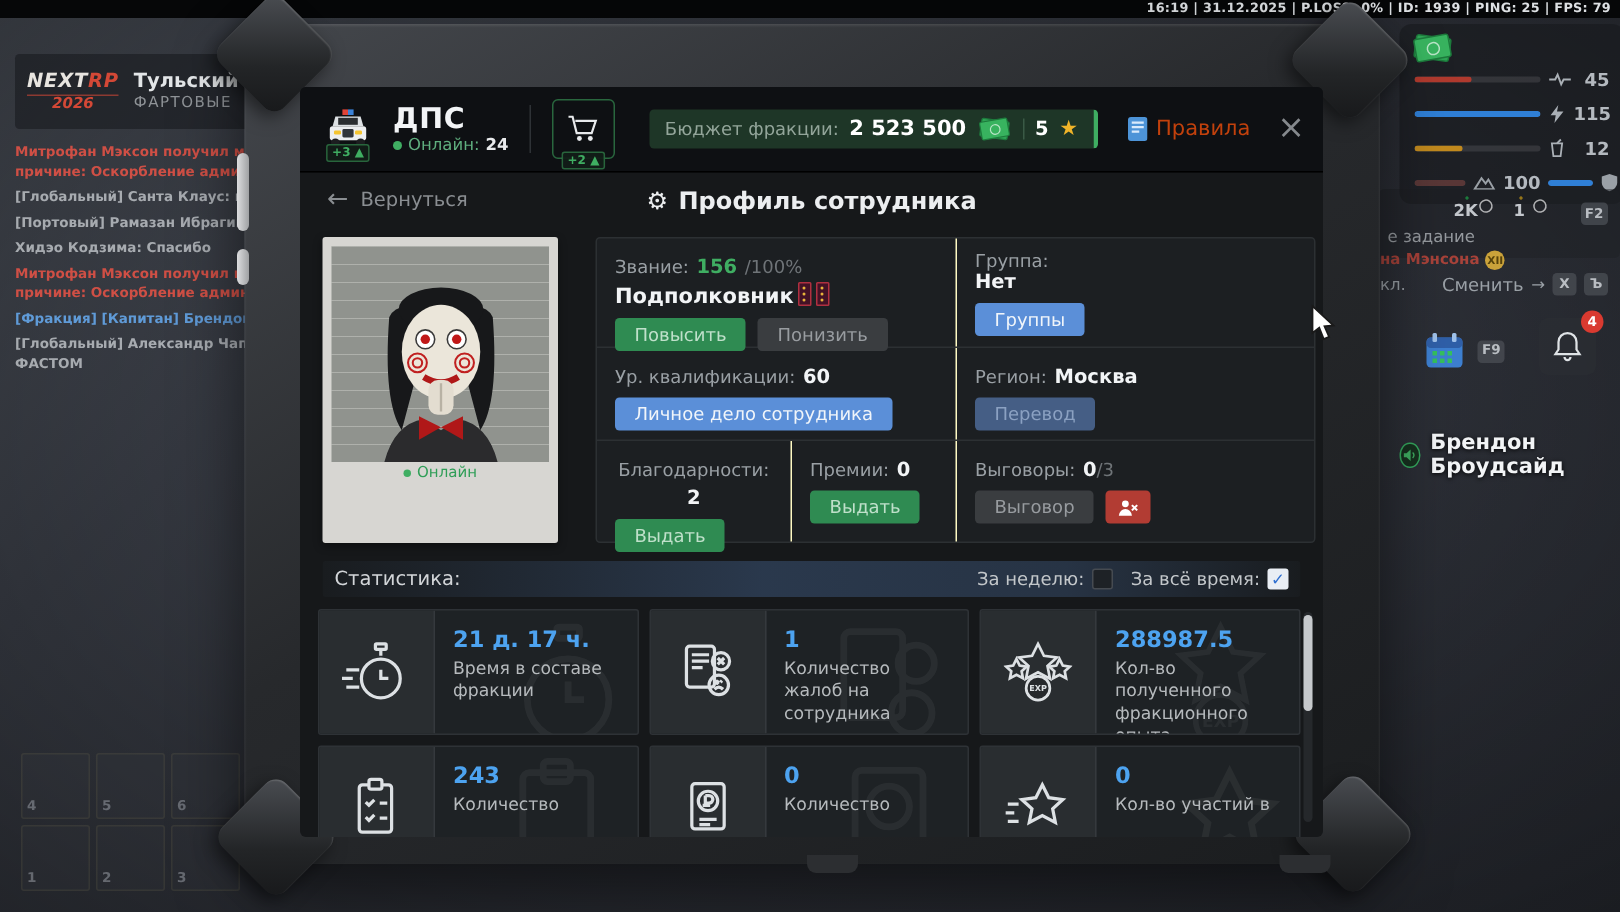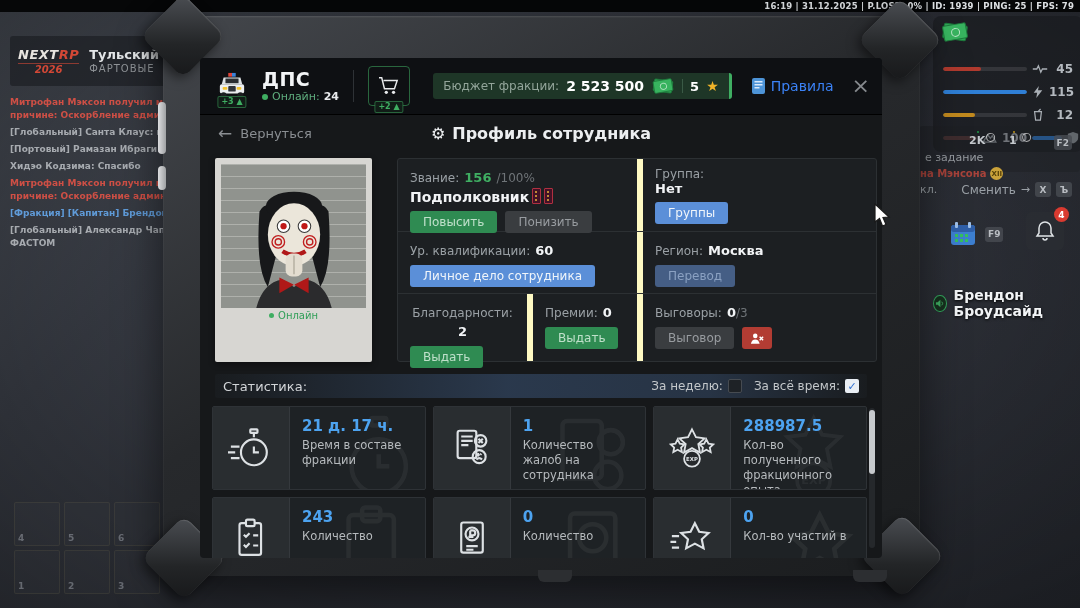--- a/index.html
+++ b/index.html
@@ -31,21 +31,21 @@
 
   
   .hud{position:absolute;left:933px;top:16px;width:150px;padding:8px 10px;background:rgba(22,24,28,.55);border-radius:8px;box-sizing:border-box;}
   .hud-money{display:flex;align-items:center;gap:8px;color:#c9cdd2;font-size:17px;font-weight:bold;letter-spacing:.5px;}
   .cash{position:relative;width:24px;height:16px;flex:none;}
   .cash i{position:absolute;inset:0;background:#2fa455;border:1px solid #1d7a3c;border-radius:2px;transform:rotate(8deg);}
   .cash i.b{transform:rotate(-10deg);background:#38b35f;}
   .cash i.b::after{content:'';position:absolute;left:7px;top:3px;width:7px;height:7px;border:1px solid rgba(255,255,255,.65);border-radius:50%;}
   .cash.gold i{background:#caa021;border-color:#96761a;}
   .cash.gold i.b{background:#dcb22e;}
-  .hud-rows{margin-top:22px;display:flex;flex-direction:column;gap:10px;}
+  .hud-rows{margin-top:6px;display:flex;flex-direction:column;gap:10px;}
   .hrow{display:flex;align-items:center;gap:5px;height:13px;}
   .bar{width:84px;height:4px;border-radius:2px;background:rgba(255,255,255,.10);overflow:hidden;flex:none;}
   .bar b{display:block;height:100%;border-radius:2px;}
   .hicon{width:16px;text-align:center;margin-left:auto;}
   .hval{width:25px;text-align:right;color:#b4b9bf;font-size:12px;font-weight:bold;}
   .hrow.mix .bar{width:34px;}
   .hrow.mix .hval{width:auto;margin:0;text-align:center;}
   .hrow.mix .hicon{margin:0;}
 
   .quest{position:absolute;left:919px;top:126px;width:161px;height:46px;background:rgba(28,31,36,.45);border-radius:4px;}
@@ -108,21 +108,21 @@
   .cart-box{position:relative;width:40px;height:38px;border:1px solid rgba(63,174,98,.55);border-radius:4px;
     display:flex;align-items:center;justify-content:center;flex:none;}
   .spacer{flex:1;}
   .budget{display:flex;align-items:center;gap:7px;height:26px;padding:0 10px;background:#1e3627;border-radius:3px;border-right:3px solid #3fae62;}
   .budget .bl{color:#93a59a;font-size:12px;}
   .budget .bv{color:#fff;font-size:14px;font-weight:bold;}
   .budget .cash{transform:scale(.8);}
   .budget .bsep{width:1px;height:14px;background:#3a5a46;}
   .budget .bstars{color:#fff;font-size:13px;font-weight:bold;}
   .budget .bstar{color:#f0b429;font-size:14px;line-height:1;}
-  .rules{display:flex;align-items:center;gap:6px;margin-left:10px;color:#3b82f6;font-size:14px;}
+  .rules{display:flex;align-items:center;gap:6px;margin-left:10px;color:#c2410c;font-size:14px;}
   .close{margin-left:8px;color:#85898d;font-size:22px;line-height:1;}
 
   
   .t-nav{position:absolute;left:0;top:57px;right:0;height:40px;}
   .back{position:absolute;left:18px;top:10px;display:flex;align-items:center;gap:8px;color:#8a8e92;font-size:13px;}
   .back .arr{font-size:17px;line-height:1;}
   .t-title{position:absolute;left:0;right:0;top:9px;text-align:center;color:#eceef0;font-size:16px;font-weight:bold;}
   .t-title .gear{margin-right:7px;font-weight:normal;}
 
   
@@ -134,21 +134,21 @@
   .p-online{display:flex;align-items:center;justify-content:center;gap:4px;margin-top:2px;font-size:10px;color:#2f9e57;}
   .p-online .dot{width:5px;height:5px;}
 
   
   .info-card{position:absolute;left:185px;top:100px;width:480px;height:204px;background:#1c1f22;border:1px solid #2c3033;border-radius:3px;box-sizing:border-box;margin-left:12px;}
   .irow{display:flex;box-sizing:border-box;}
   .irow1{height:73px;border-bottom:1px solid #2c3033;}
   .irow2{height:62px;border-bottom:1px solid #2c3033;}
   .irow3{height:67px;}
   .icell{padding:8px 12px 0 12px;box-sizing:border-box;}
-  .icell+.icell{border-left:6px solid #fef9c3;}
+  .icell+.icell{border-left:1px solid #fef9c3;}
   .w50{width:50%;} .w27{width:27%;text-align:center;} .w23{width:23%;}
   .lbl{color:#9aa0a5;font-size:12px;}
   .valw{color:#f2f4f6;font-weight:bold;font-size:13px;}
   .rank-num{color:#3fae62;font-weight:bold;font-size:13px;}
   .rank-pct{color:#6f7478;font-size:12px;}
   .rank-name{color:#f2f4f6;font-weight:bold;font-size:14px;margin-top:2px;}
   .epl{display:inline-block;width:7px;height:14px;background:#431226;border:1px solid #b03040;border-radius:1px;margin-left:3px;vertical-align:-2px;position:relative;}
   .epl::after{content:'';position:absolute;left:1.5px;top:1.5px;width:2.5px;height:2.5px;background:#e8b53a;border-radius:50%;box-shadow:0 4px 0 #e8b53a,0 8px 0 #e8b53a;}
   .btnrow{display:flex;gap:8px;margin-top:6px;}
   .btn{display:inline-flex;align-items:center;justify-content:center;border-radius:3px;font-size:12px;padding:4px 13px;line-height:1.2;}

